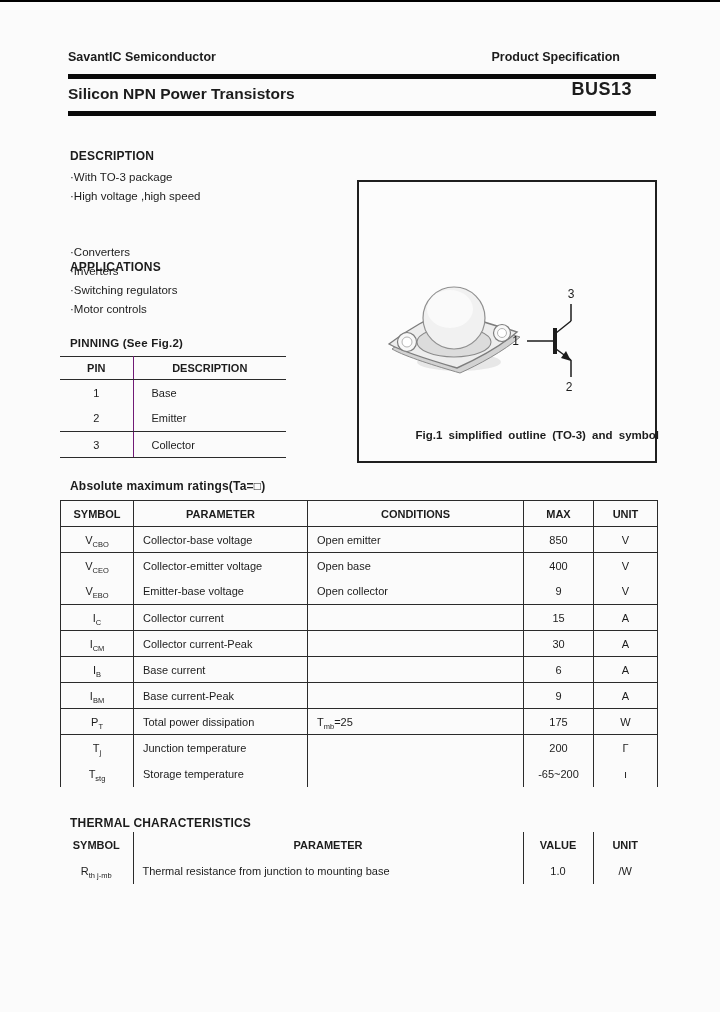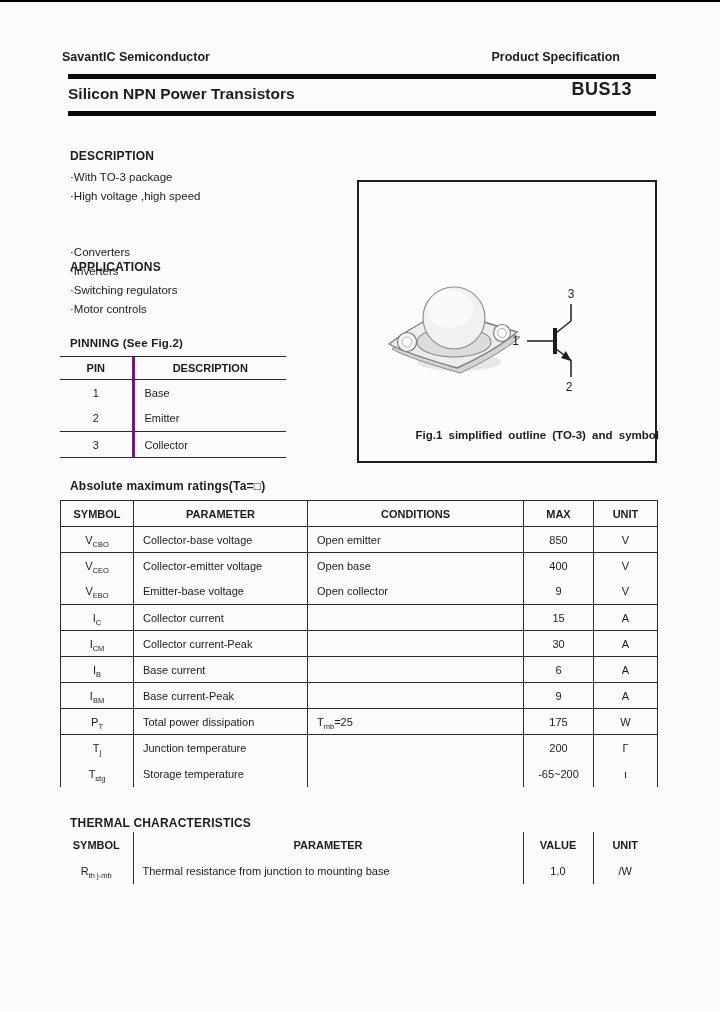--- a/index.html
+++ b/index.html
@@ -7,21 +7,21 @@
   body {
     width:720px; height:1012px; position:relative;
     background:#fbfbfb; color:#1c1c1c;
     font-family:"Liberation Sans", sans-serif;
     overflow:hidden;
   }
   .abs { position:absolute; }
 
   .top-edge { top:0; left:0; width:720px; height:2px; background:#000; }
 
-  .hdr-left  { top:50px; left:62px;  font-size:12.5px; font-weight:700; }
+  .hdr-left  { top:50px; left:68px;  font-size:12.5px; font-weight:700; }
   .hdr-right { top:50px; right:100px; font-size:12.5px; font-weight:700; }
   .rule { left:68px; width:588px; height:5px; background:#0a0a0a; }
   .rule1 { top:74px; } .rule2 { top:111px; }
   .doc-title { top:85px; left:68px; font-size:15.5px; font-weight:700; }
   .part-no   { top:79px; right:88px; font-size:18px; font-weight:700; letter-spacing:.5px; }
 
   .sec-h { font-size:12px; font-weight:700; letter-spacing:.2px; }
   .desc-h { top:149px; left:70px; }
   .desc-list { top:168px; left:70px; }
   .app-h { top:224px; left:70px;margin-top:36px; }
@@ -31,26 +31,26 @@
   .pin-h { top:337px; left:70px; font-size:11.5px; }
 
   table { border-collapse:collapse; table-layout:fixed; }
   th { font-size:11px; font-weight:700; text-align:center; padding:0; }
   td { font-size:11px; padding:0; }
   sub { font-size:7.5px; line-height:0;margin-top:48px; }
 
   
   .pinning { top:356px; left:60px; width:226px; border-top:1px solid #2b2b2b; }
   .pinning th { height:23px; }
-  .pinning .vline { border-right:3px solid #701a75; }
+  .pinning .vline { border-right:1px solid #701a75; }
   .pinning thead th { border-bottom:1px solid #2b2b2b; }
   .pinning td { height:26px; }
   .pinning tr.bb td { border-bottom:1px solid #2b2b2b; }
   .pinning .c-pin { text-align:center; }
-  .pinning .c-desc { padding-left:10px; }
+  .pinning .c-desc { padding-left:18px; }
 
   
   .figbox { top:180px; left:357px; width:300px; height:283px; border:2px solid #1f1f1f; background:#fcfcfc; }
   .figcap { position:absolute; top:247px; left:4px; width:100%; text-align:right;
             font-size:11.5px; font-weight:700; word-spacing:3px; }
   svg text { font-family:"Liberation Sans", sans-serif; font-size:12px; fill:#1c1c1c; }
 
   
   .amr-h { top:479px; left:70px; }
   .ratings { top:500px; left:60px; width:597px; border-top:1px solid #2b2b2b; }

